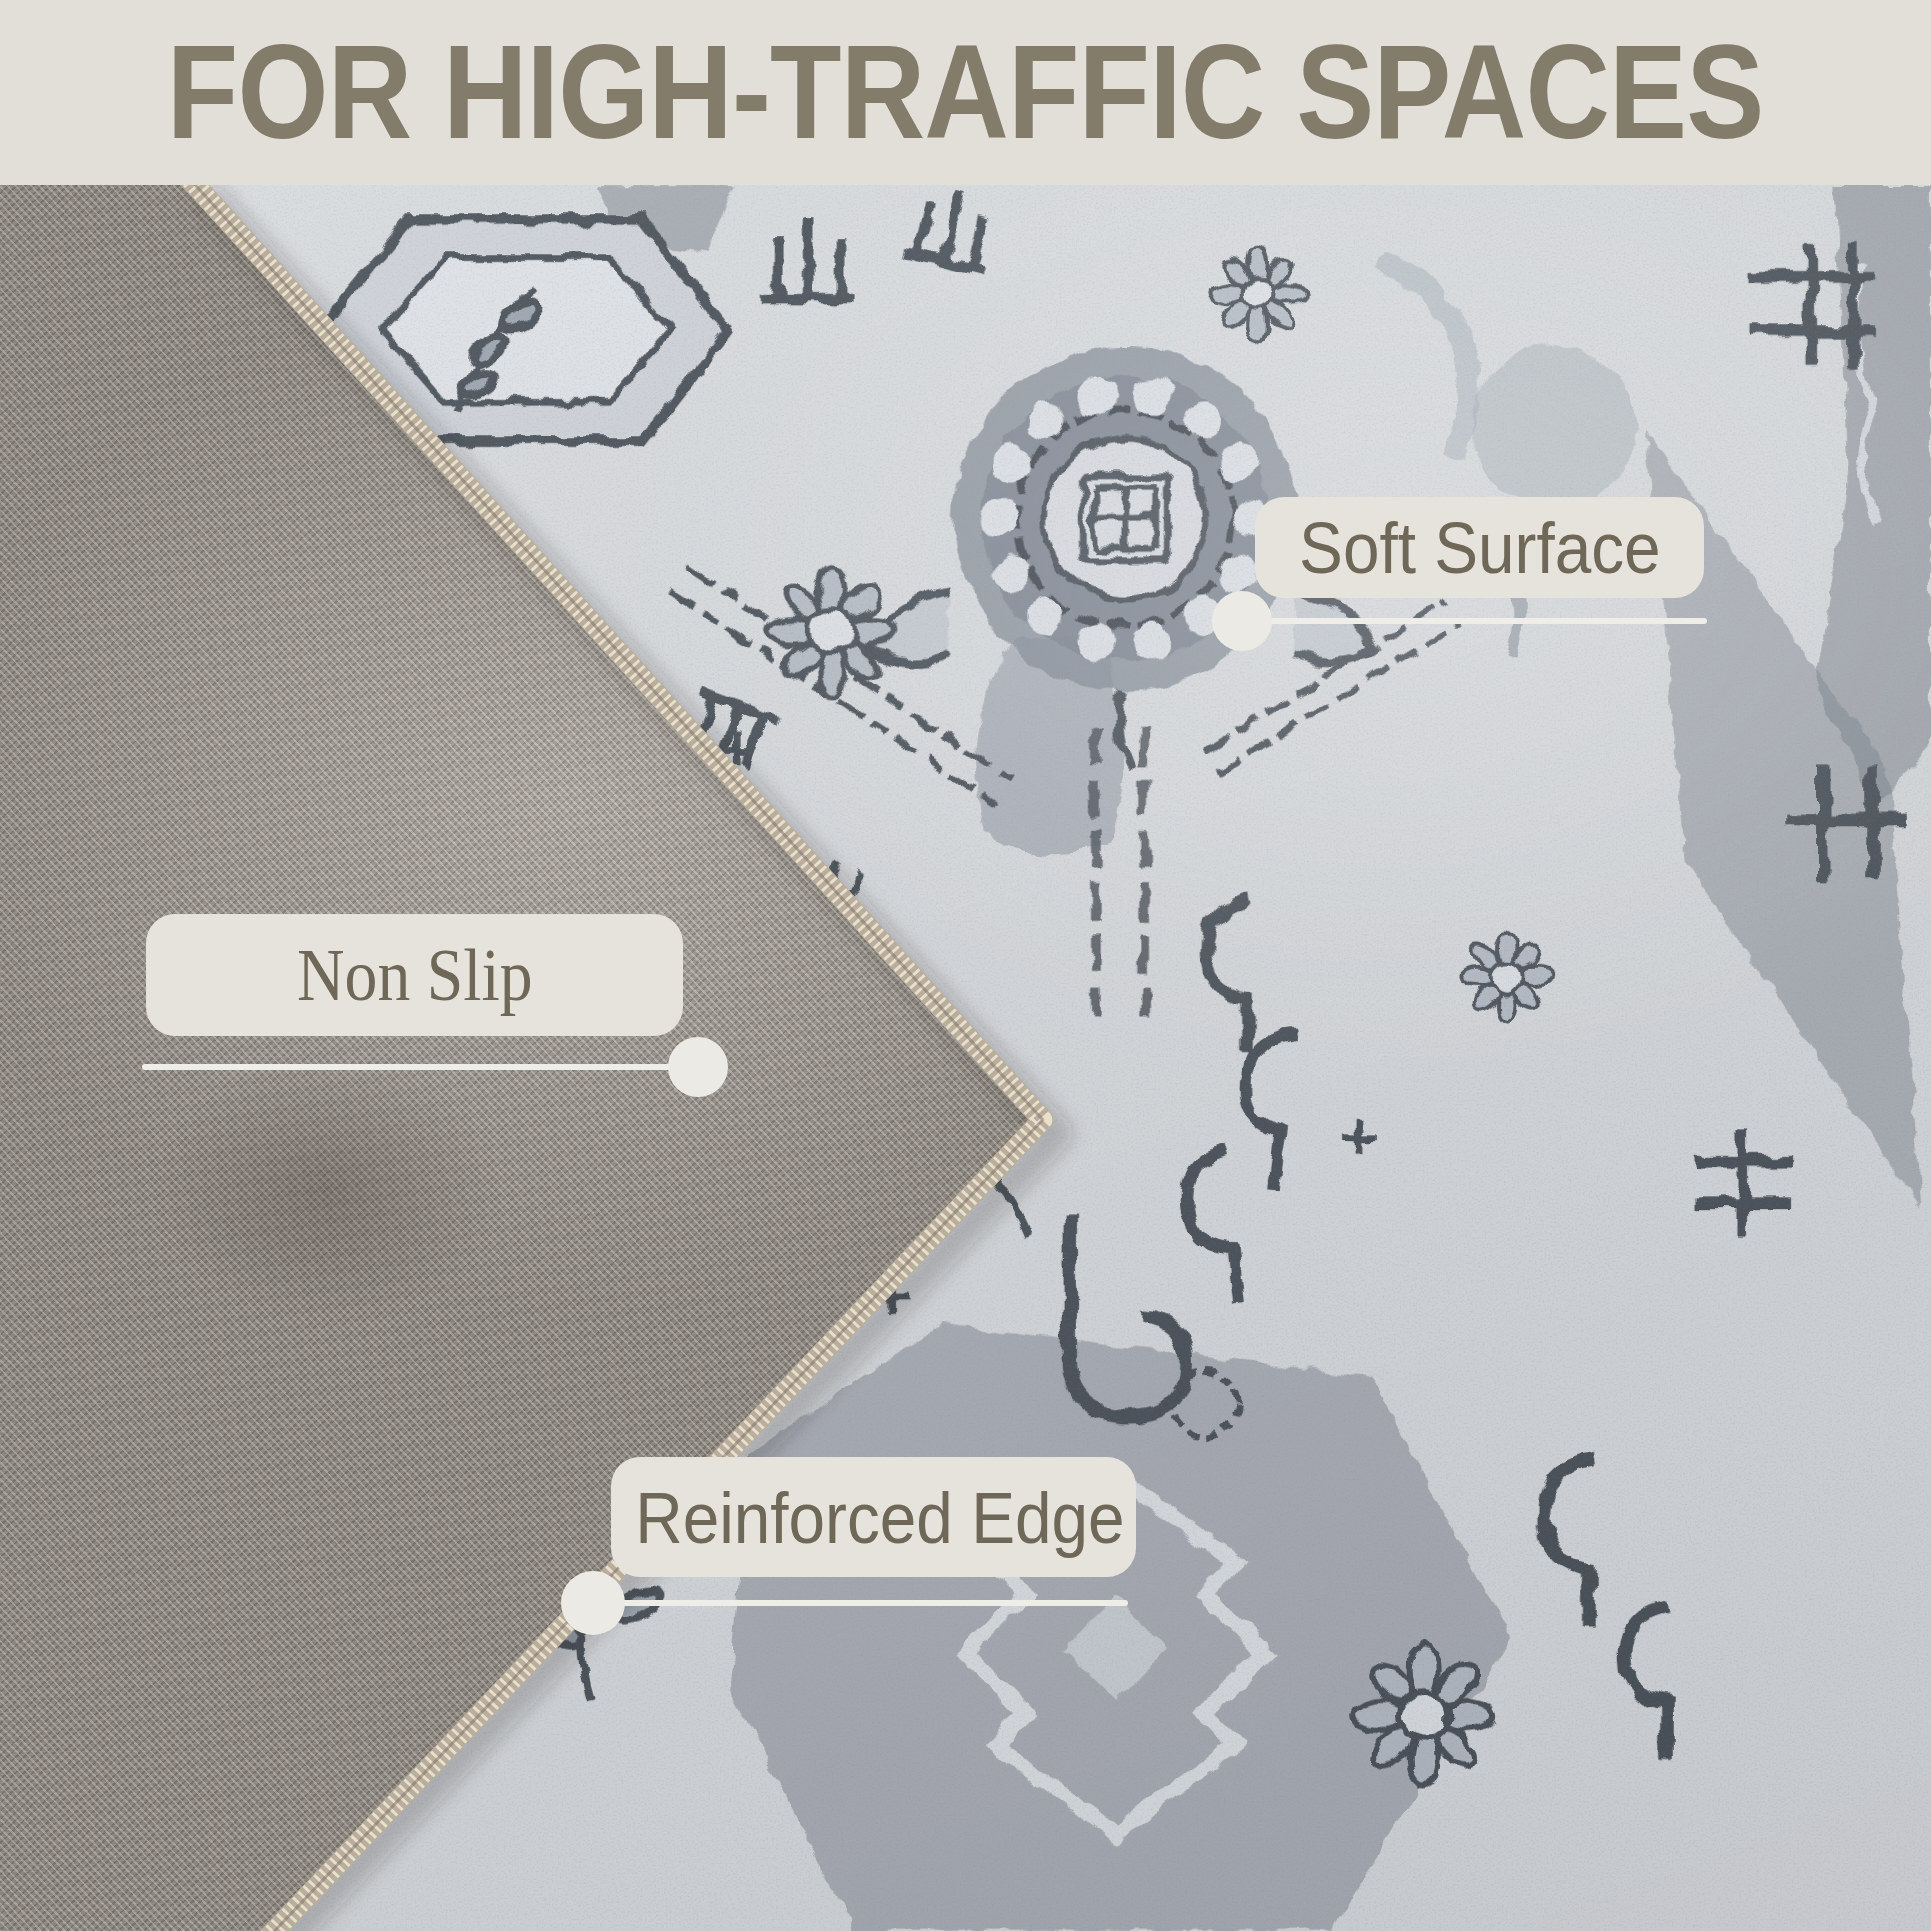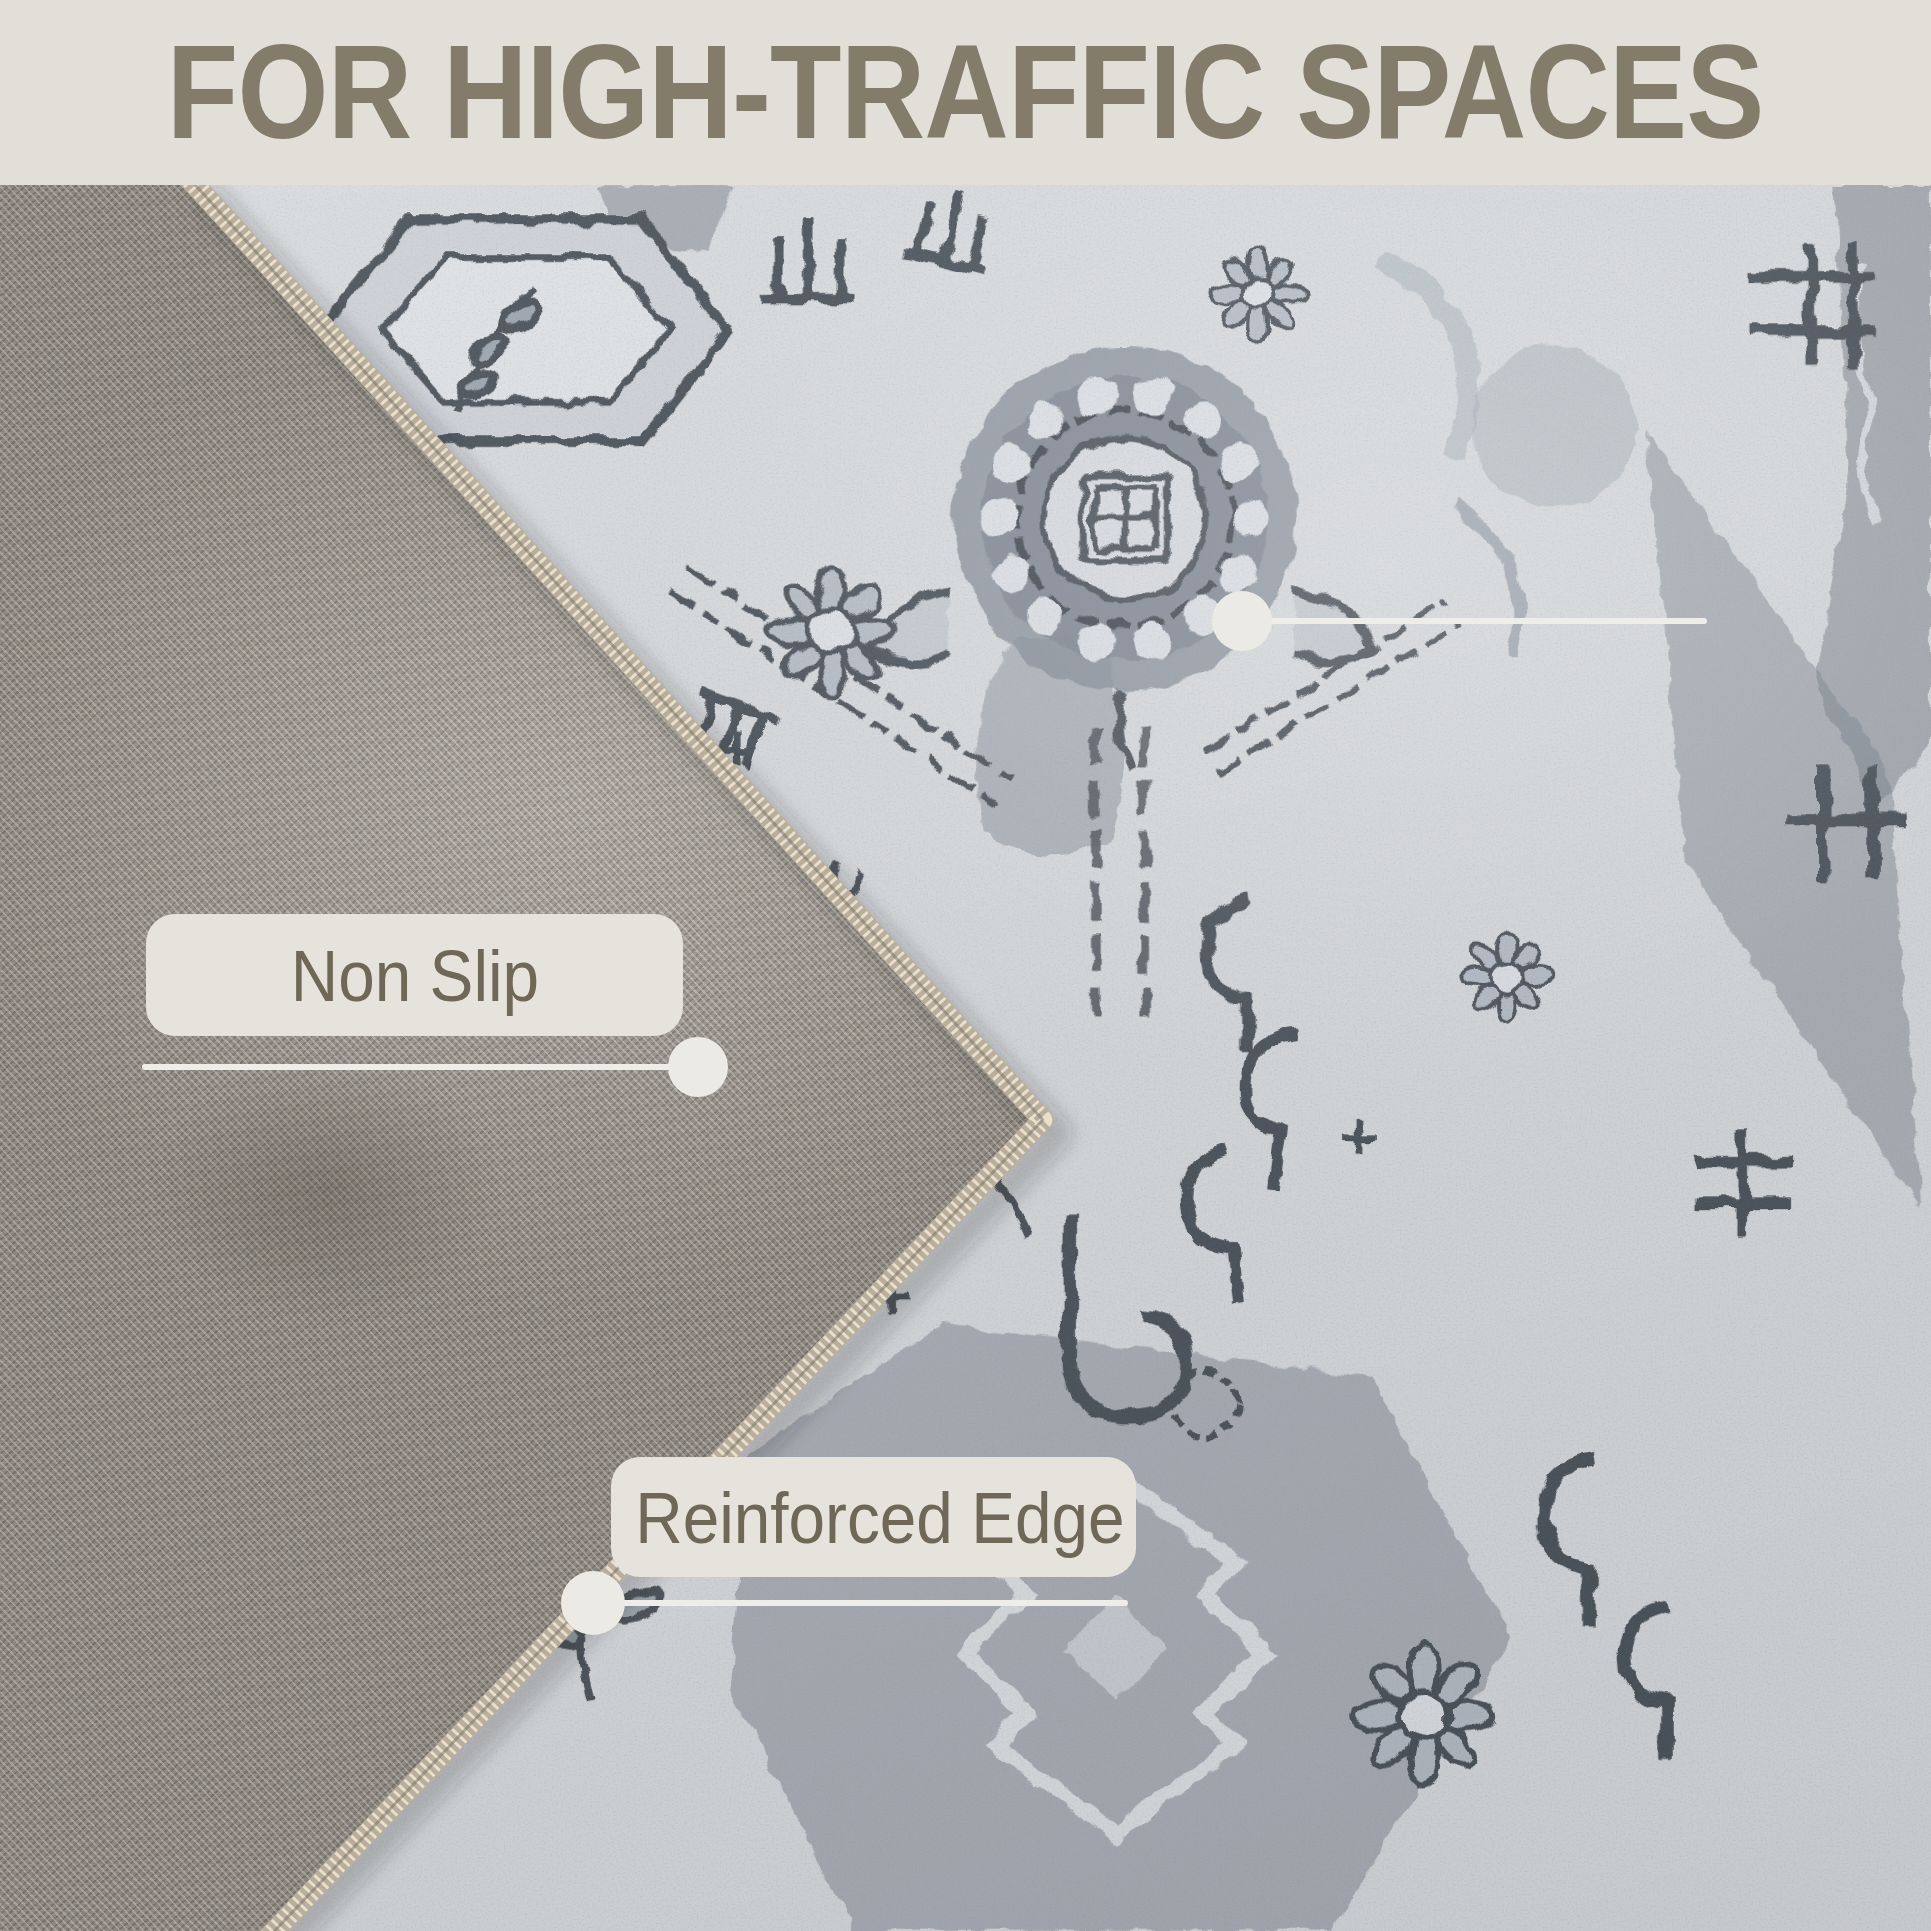--- a/index.html
+++ b/index.html
@@ -38,21 +38,21 @@
                display:flex;align-items:center;justify-content:center;z-index:40;}
   .callout-box span{font-size:73px;font-weight:300;color:#6f6858;white-space:nowrap;
                     transform:scaleX(0.9);line-height:1;}
   .leader-line{position:absolute;height:5.8px;background:#efede7;z-index:39;border-radius:2.9px;}
   .leader-dot{position:absolute;border-radius:50%;background:#eceae4;z-index:39;}
 
   #cb-soft{left:1255px;top:497px;width:449px;height:101px;}
   #ll-soft{left:1242px;top:618px;width:465px;}
   #ld-soft{left:1212px;top:591px;width:60px;height:60px;}
 
-  #cb-non{left:146px;top:914px;width:537px;height:122px;}
+  #cb-non{left:146px;top:914px;width:537px;height:122px;font-family:Liberation Serif, serif;}
   #ll-non{left:142px;top:1064px;width:556px;}
   #ld-non{left:668px;top:1037px;width:60px;height:60px;}
 
   #cb-rei{left:611px;top:1457px;width:513px;height:120px;padding-left:12px;}
   #ll-rei{left:593px;top:1600px;width:535px;}
   #ld-rei{left:561px;top:1571px;width:64px;height:64px;}
 </style>
 </head>
 <body>
 
@@ -203,20 +203,23 @@
             <feGaussianBlur stdDeviation="9"></feGaussianBlur>
           </filter>
         </defs>
       <path d="M212,8 L1094,982 L291,1822" stroke="rgba(35,38,44,0.20)" stroke-width="34" fill="none" stroke-linejoin="round" filter="url(#soft)"></path>
       <path d="M197,-6 L1080,968 L277,1816" stroke="#b9ae9c" stroke-width="22" fill="none" stroke-linejoin="round" stroke-linecap="round"></path>
       <path d="M197,-6 L1080,968 L277,1816" stroke="#e8e0cd" stroke-width="20" fill="none" stroke-linejoin="round" stroke-dasharray="3 5"></path>
       <path d="M197,-6 L1080,968 L277,1816" stroke="rgba(120,110,95,0.5)" stroke-width="3" fill="none" stroke-linejoin="round"></path>
     </svg>
   </div>
 
+  <div class="callout-box" id="cb-soft">
+    <span>Soft Surface</span>
+  </div>
   <div class="leader-line" id="ll-soft"></div>
   <div class="leader-dot" id="ld-soft"></div>
 
   <div class="callout-box" id="cb-non">
     <span>Non Slip</span>
   </div>
   <div class="leader-line" id="ll-non"></div>
   <div class="leader-dot" id="ld-non"></div>
 
   <div class="callout-box" id="cb-rei">

